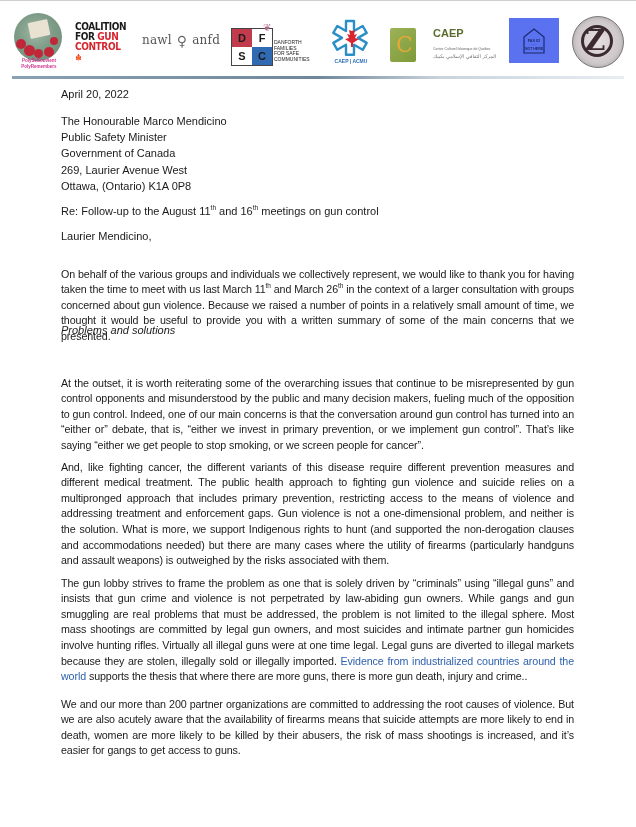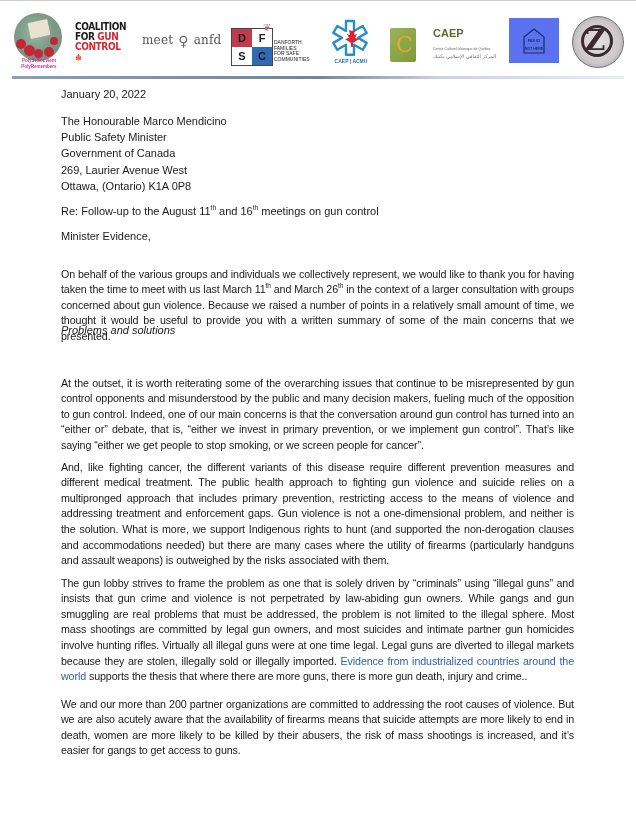--- a/index.html
+++ b/index.html
@@ -80,21 +80,21 @@
       <div>PolyRemembers</div>
     </div>
 
     <div class="logo cgc">
       <div>COALITION</div>
       <div><span>FOR </span><span class="red">GUN</span></div>
       <div class="red"><span>CONTROL</span> <span class="leaf">🍁</span></div>
     </div>
 
     <div class="logo nawl">
-      <span>meet</span><span class="venus">♀</span><span>anfd</span>
+      <span>nawl</span><span class="venus">♀</span><span>anfd</span>
     </div>
 
     <div class="logo dfsc">
       <div class="cell d">D</div>
       <div class="cell f">F</div>
       <div class="cell s">S</div>
       <div class="cell c">C</div>
     </div>
     <div class="logo dfsc-butterfly">❦</div>
     <div class="logo dfsc-text">
@@ -129,33 +129,33 @@
     </div>
 
     <div class="logo badge">
       <div class="ring"></div>
       <div class="z">Z</div>
     </div>
   </div>
 
   <div class="rule"></div>
 
-  <div class="date">January 20, 2022</div>
+  <div class="date">April 20, 2022</div>
 
   <div class="addr">
     <div>The Honourable Marco Mendicino</div>
     <div>Public Safety Minister</div>
     <div>Government of Canada</div>
     <div>269, Laurier Avenue West</div>
     <div>Ottawa, (Ontario)  K1A 0P8</div>
   </div>
 
   <div class="re"><span>Re: Follow-up to the August 11</span><sup>th</sup><span> and 16</span><sup>th</sup><span> meetings on gun control</span></div>
 
-  <div class="salute">Minister Evidence,</div>
+  <div class="salute">Laurier Mendicino,</div>
 
   <p class="para" style="top:256px;"><span>On behalf of the various groups and individuals we collectively represent, we would like to thank you for having taken the time to meet with us last March 11</span><sup>th</sup><span> and March 26</span><sup>th</sup><span> in the context of a larger consultation with groups concerned about gun violence. Because we raised a number of points in a relatively small amount of time, we thought it would be useful to provide you with a written summary of some of the main concerns that we presented.</span></p>
 
   <div class="heading">Problems and solutions</div>
 
   <p class="para" style="top:365px;">At the outset, it is worth reiterating some of the overarching issues that continue to be misrepresented by gun control opponents and misunderstood by the public and many decision makers, fueling much of the opposition to gun control. Indeed, one of our main concerns is that the conversation around gun control has turned into an “either or” debate, that is, “either we invest in primary prevention, or we implement gun control”. That’s like saying “either we get people to stop smoking, or we screen people for cancer”.</p>
 
   <p class="para" style="top:449px;">And, like fighting cancer, the different variants of this disease require different prevention measures and different medical treatment. The public health approach to fighting gun violence and suicide relies on a multipronged approach that includes primary prevention, restricting access to the means of violence and addressing treatment and enforcement gaps. Gun violence is not a one-dimensional problem, and neither is the solution. What is more, we support Indigenous rights to hunt (and supported the non-derogation clauses and accommodations needed) but there are many cases where the utility of firearms (particularly handguns and assault weapons) is outweighed by the risks associated with them.</p>
 
   <p class="para" style="top:565px;"><span>The gun lobby strives to frame the problem as one that is solely driven by “criminals” using “illegal guns” and insists that gun crime and violence is not perpetrated by law-abiding gun owners. While gangs and gun smuggling are real problems that must be addressed, the problem is not limited to the illegal sphere. Most mass shootings are committed by legal gun owners, and most suicides and intimate partner gun homicides involve hunting rifles. Virtually all illegal guns were at one time legal. Legal guns are diverted to illegal markets because they are stolen, illegally sold or illegally imported. </span><span class="link">Evidence from industrialized countries around the world</span><span> supports the thesis that where there are more guns, there is more gun death, injury and crime..</span></p>

